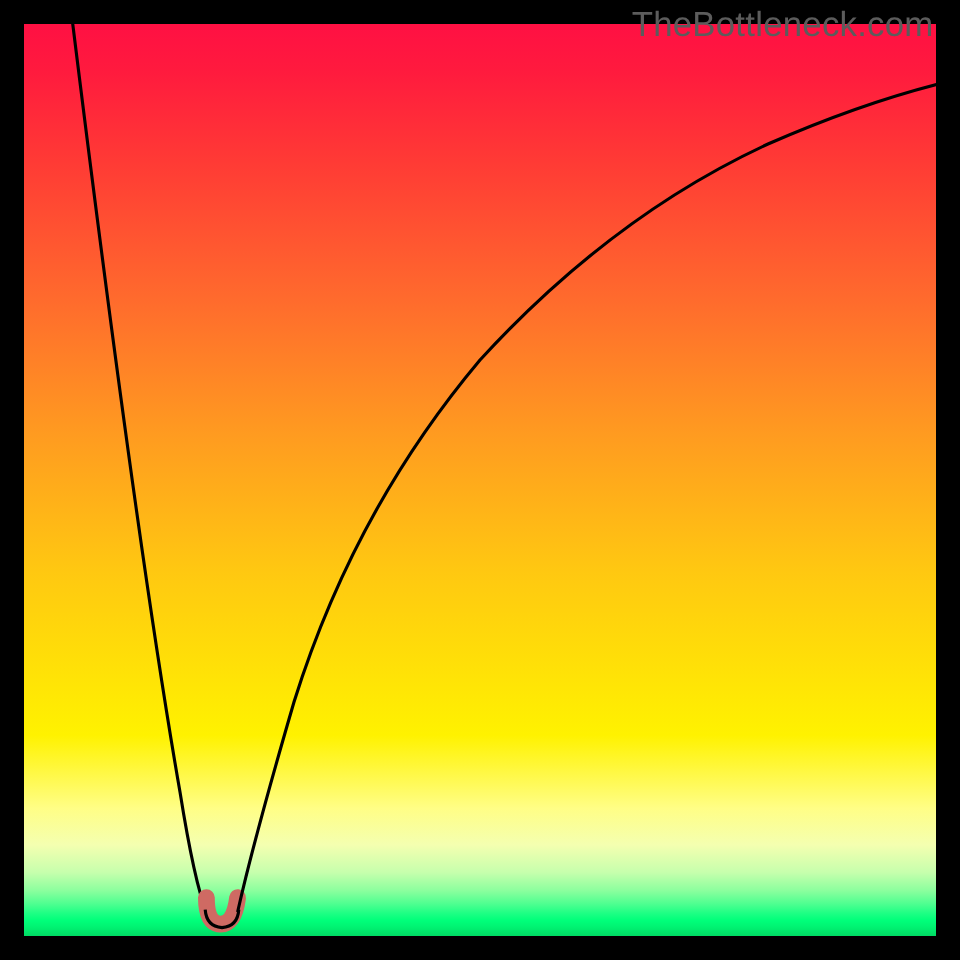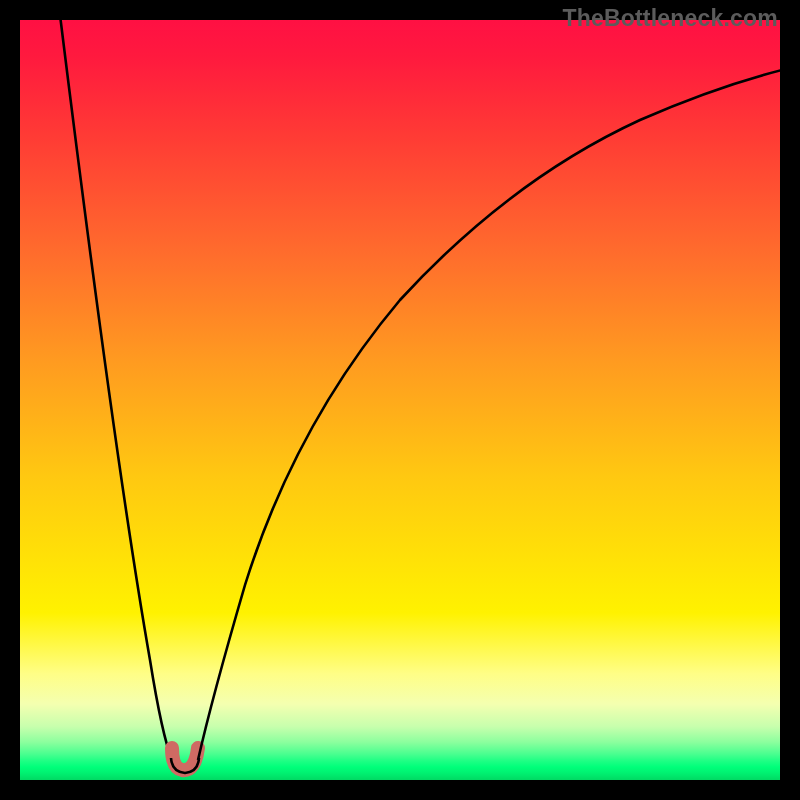--- a/index.html
+++ b/index.html
@@ -59,22 +59,22 @@
     left: 0;
     top: 0;
     width: 100%;
     height: 100%;
   }
   .watermark {
     position: absolute;
     top: 5px;
     right: 22px;
     color: #5c5c5c;
-    font-size: 23px;
-    font-weight: 700;
+    font-size: 29px;
+    font-weight: 400;
     letter-spacing: 0.2px;
     user-select: none;
   }
 </style>
 </head>
 <body>
 
 <div class="frame">
 
   <div class="plot">

